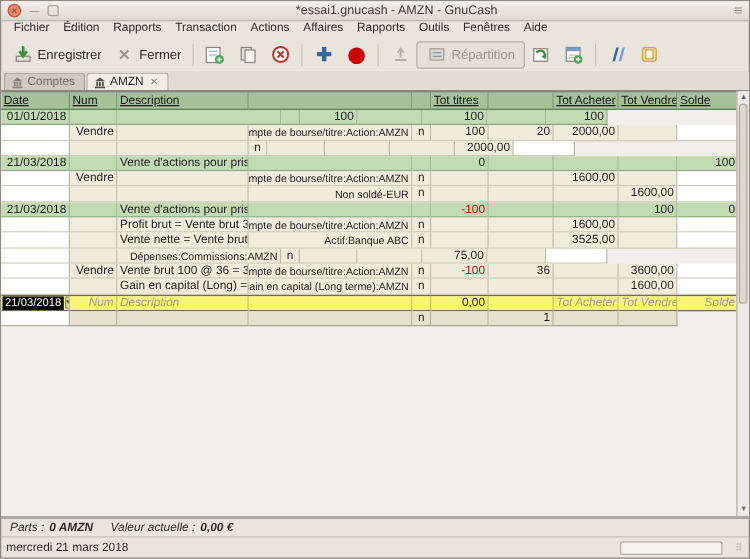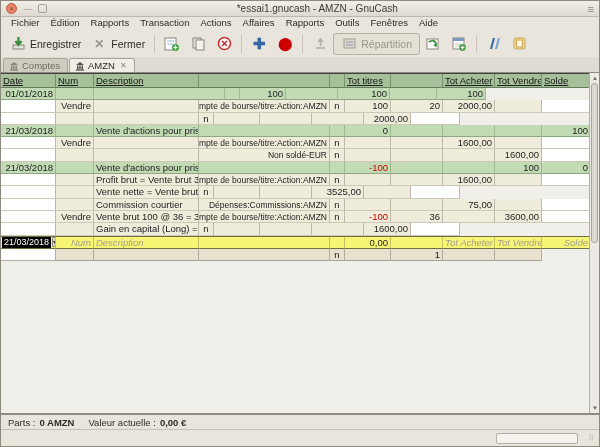--- a/index.html
+++ b/index.html
@@ -78,21 +78,21 @@
   .vscroll { position:absolute; top:0; right:0; bottom:0; width:10px; background:#ECEAE4;
              border-left:1px solid #B5B0A6; }
   .varrow { position:absolute; left:1px; width:8px; height:10px; font-size:6px; line-height:10px;
             text-align:center; color:#6E6A62; }
   .varrow.up { top:0; } .varrow.down { bottom:0; }
   .vthumb { position:absolute; left:1px; top:10px; width:7px; height:160px; background:#DCD8D0;
             border:1px solid #ABA69C; border-radius:3px; }
   
   .summarybar { flex:0 0 15px; display:flex; align-items:center; gap:14px; padding:0 7px;
                 font-size:9.5px; color:#2E2A26; border-top:1px solid #8F8A80; }
-  .sgroup { display:flex; gap:4px; }
+  .sgroup { display:flex; gap:4px;font-style:italic; }
   .sval { font-weight:bold; }
   .statusbar { flex:0 0 17px; display:flex; align-items:center; padding:0 4px;
                border-top:1px solid #C6C1B7; font-size:9.5px; color:#2E2A26; }
   .statusbar .spacer { flex:1; }
   .progress { width:82px; height:11px; background:#F5F3EE; border:1px solid #B5B0A6;
               border-radius:2px; margin-right:10px; }
   .grip { color:#B5B0A6; font-size:8px; letter-spacing:1px; }
 </style>
 </head>
 <body>
@@ -364,31 +364,31 @@
             <span class="cell col5 a5"></span>
             <span class="cell col6 a6"></span>
             <span class="cell col7 a7">1600,00</span>
             <span class="cell col8 a8"></span>
             <span class="cell col9 a9"></span>
           </div>
           <div class="row r-split">
             <span class="cell col0 a0"></span>
             <span class="cell col1 a1"></span>
             <span class="cell col2 a2">Vente nette = Vente brut 36</span>
+            <span class="cell col3 a3">Actif:Banque ABC</span>
             <span class="cell col4 a4">n</span>
             <span class="cell col5 a5"></span>
             <span class="cell col6 a6"></span>
             <span class="cell col7 a7">3525,00</span>
             <span class="cell col8 a8"></span>
             <span class="cell col9 a9"></span>
           </div>
           <div class="row r-split">
             <span class="cell col0 a0"></span>
             <span class="cell col1 a1"></span>
-            <span class="cell col2 a2">Commission courtier</span>
             <span class="cell col3 a3">Dépenses:Commissions:AMZN</span>
             <span class="cell col4 a4">n</span>
             <span class="cell col5 a5"></span>
             <span class="cell col6 a6"></span>
             <span class="cell col7 a7">75,00</span>
             <span class="cell col8 a8"></span>
             <span class="cell col9 a9"></span>
           </div>
           <div class="row r-split">
             <span class="cell col0 a0"></span>
@@ -399,20 +399,21 @@
             <span class="cell col5 a5 neg">-100</span>
             <span class="cell col6 a6">36</span>
             <span class="cell col7 a7"></span>
             <span class="cell col8 a8">3600,00</span>
             <span class="cell col9 a9"></span>
           </div>
           <div class="row r-split">
             <span class="cell col0 a0"></span>
             <span class="cell col1 a1"></span>
             <span class="cell col2 a2">Gain en capital (Long) = Pro</span>
+            <span class="cell col3 a3">iain en capital (Long terme):AMZN</span>
             <span class="cell col4 a4">n</span>
             <span class="cell col5 a5"></span>
             <span class="cell col6 a6"></span>
             <span class="cell col7 a7"></span>
             <span class="cell col8 a8">1600,00</span>
             <span class="cell col9 a9"></span>
           </div>
           <div class="row r-selected">
             <span class="cell col0 a0 date-edit">
               <span class="date-box">21/03/2018</span>
@@ -454,18 +455,19 @@
       <span>Parts :</span>
       <span class="sval">0 AMZN</span>
     </span>
     <span class="sgroup">
       <span>Valeur actuelle :</span>
       <span class="sval">0,00 €</span>
     </span>
   </div>
 
   <div class="statusbar">
+    <span>mercredi 21 mars 2018</span>
     <span class="spacer"></span>
     <span class="progress"></span>
     <span class="grip">⠿</span>
   </div>
 
 </div>
 
 </body></html>

